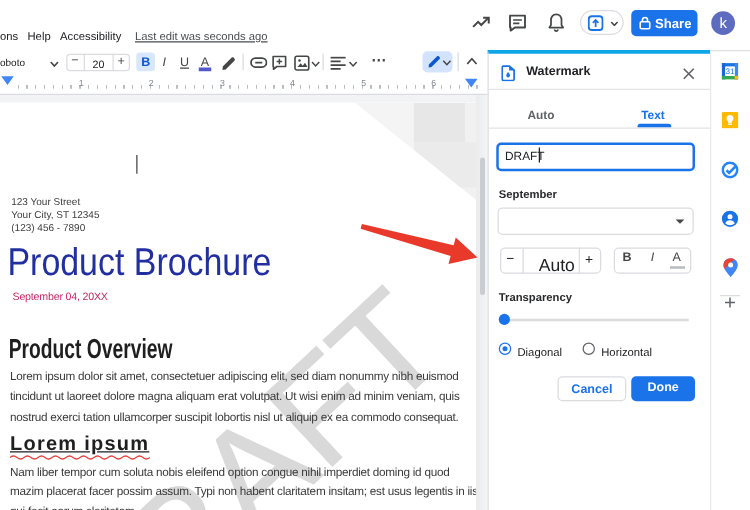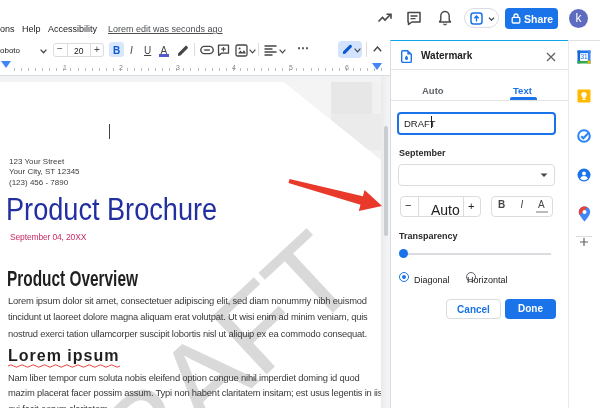--- a/index.html
+++ b/index.html
@@ -21,34 +21,34 @@
   
   #ruler { left:0; top:61px; width:390px; height:15px; background:#fff; }
   .rnum { position:absolute; top:3px; font-size:7px; color:#80868b; }
 
   
   #canvas { left:0; top:76px; width:390px; height:332px; background:#f1f3f4; }
   #page { position:absolute; left:0; top:6px; width:381px; height:326px; background:#fff; overflow:hidden; }
 
   
   #panel { left:390px; top:40px; width:178px; height:368px; background:#fff;
-    border-left:1px solid #dadce0; border-top:1px solid #0ea5e9; }
+    border-left:1px solid #dadce0; border-top:3px solid #0ea5e9; }
   
   #strip { left:568px; top:40px; width:32px; height:368px; background:#fff;
     border-left:1px solid #e8eaed; border-top:1px solid #e0e0e0; }
 </style>
 </head>
 <body>
 <div id="stage">
 
   <div id="menubar" class="abs">
     <span class="abs menu" style="left:0px;">ons</span>
     <span class="abs menu" style="left:22px;">Help</span>
     <span class="abs menu" style="left:48px;">Accessibility</span>
-    <span class="abs" id="lastedit">Lorem edit was seconds ago</span>
+    <span class="abs" id="lastedit">Last edit was seconds ago</span>
 
     <svg class="abs" style="left:377px; top:11px;" width="16" height="15" viewBox="0 0 16 15">
       <path d="M1.5 10.5 L5.5 6.5 L8 9 L13.5 3.5" stroke="#444746" stroke-width="1.6" fill="none"></path>
       <path d="M9.5 3.2 H14 V7.7" stroke="#444746" stroke-width="1.6" fill="none"></path>
     </svg>
 
     <svg class="abs" style="left:406px; top:11px;" width="16" height="15" viewBox="0 0 16 15">
       <path d="M2 1.5 H14 V11 H6 L2.5 13.5 V11 H2 Z" stroke="#444746" stroke-width="1.5" fill="none" stroke-linejoin="round"></path>
       <path d="M4.5 5 H11.5 M4.5 7.7 H9.5" stroke="#444746" stroke-width="1.3"></path>
     </svg>
@@ -175,21 +175,21 @@
       </svg>
 
       <div class="abs" style="left:-5px; top:254px; width:400px; height:100px; line-height:100px; transform:rotate(-43deg); font-size:115px; font-weight:normal; color:#d9d9d9; -webkit-text-stroke:0.6px #d9d9d9; letter-spacing:0px; text-align:center;">DRAFT</div>
 
       <div class="abs" style="left:108.5px; top:42px; width:1.5px; height:15px; background:#444;"></div>
       <div class="abs" style="left:9px; top:65px; font-size:8px; line-height:10.3px; color:#3c3c3c;margin-top:10px;">123 Your Street<br>Your City, ST 12345<br>(123) 456 - 7890</div>
       <div class="abs" style="left:6px; top:109.5px; font-size:31px; color:#222fa0; transform:scaleX(0.875); transform-origin:0 0;">Product Brochure</div>
       <div class="abs" style="left:10px; top:149.5px; font-size:8.5px; letter-spacing:-0.15px; color:#c92a64;">September 04, 20XX</div>
       <div class="abs" style="left:7px; top:184px; font-size:22px; font-weight:bold; color:#1f1f1f; transform:scaleX(0.70); transform-origin:0 0;">Product Overview</div>
       <div class="abs" style="left:8px; top:210.5px; font-size:9.4px; letter-spacing:-0.2px; line-height:16.8px; color:#3a3a3a; width:420px;">Lorem ipsum dolor sit amet, consectetuer adipiscing elit, sed diam nonummy nibh euismod<br>tincidunt ut laoreet dolore magna aliquam erat volutpat. Ut wisi enim ad minim veniam, quis<br>nostrud exerci tation ullamcorper suscipit lobortis nisl ut aliquip ex ea commodo consequat.</div>
-      <div class="abs" style="left:8px; top:264.5px; font-size:16px; font-weight:bold; color:#1f1f1f; letter-spacing:1px;">Lorem ipsum</div>
+      <div class="abs" style="left:8px; top:264.5px; font-size:16px; font-weight:bold; color:#1f1f1f; text-decoration:underline; letter-spacing:1px;">Lorem ipsum</div>
       <svg class="abs" style="left:8px; top:282px;" width="112" height="4" viewBox="0 0 112 4">
           <path d="M0 2 q2.8 -2.4 5.6 0 t5.6 0 t5.6 0 t5.6 0 t5.6 0 t5.6 0 t5.6 0 t5.6 0 t5.6 0 t5.6 0 t5.6 0 t5.6 0 t5.6 0 t5.6 0 t5.6 0 t5.6 0 t5.6 0 t5.6 0 t5.6 0 t5.6 0" stroke="#e8433c" stroke-width="1" fill="none"></path>
         </svg>
       <div class="abs" style="left:8px; top:287.5px; font-size:9.4px; letter-spacing:-0.2px; line-height:15.7px; color:#3a3a3a; width:420px;">Nam liber tempor cum soluta nobis eleifend option congue nihil imperdiet doming id quod<br>mazim placerat facer possim assum. Typi non habent claritatem insitam; est usus legentis in iis<br>qui facit eorum claritatem.</div>
     </div>
 
     <div class="abs" style="left:381px; top:0; width:9px; height:332px; background:linear-gradient(to right,#e9ebed,#f4f5f6);"></div>
     <div class="abs" style="left:384px; top:50px; width:3.5px; height:110px; background:#c9ccd0; border-radius:2px;"></div>
   </div>
 
@@ -240,21 +240,21 @@
     <div class="abs" style="left:145px; top:169.5px; width:12px; height:2.5px; background:#b8bcc0;"></div>
 
     <span class="abs" style="left:8px; top:190px; font-size:9px; font-weight:bold; color:#28292b;">Transparency</span>
     <div class="abs" style="left:12px; top:212px; width:148px; height:2px; background:#dadce0;"></div>
     <div class="abs" style="left:8px; top:208px; width:9px; height:9px; border-radius:50%; background:#1a73e8;"></div>
 
     <div class="abs" style="left:8px; top:231px; width:10px; height:10px; border-radius:50%; border:1.5px solid #1a73e8;"></div>
     <div class="abs" style="left:11px; top:234px; width:4px; height:4px; border-radius:50%; background:#1a73e8;"></div>
     <span class="abs" style="left:23px; top:233.5px; font-size:9px; color:#202124;">Diagonal</span>
     <div class="abs" style="left:75px; top:231px; width:10px; height:10px; border-radius:50%; border:1.5px solid #5f6368;"></div>
-    <span class="abs" style="left:76px; top:233.5px; font-size:9px; color:#202124;">Horizontal</span>
+    <span class="abs" style="left:90px; top:233.5px; font-size:9px; color:#202124;">Horizontal</span>
 
     <div class="abs" style="left:114px; top:258px; width:51px; height:20px; border-radius:4px; background:#1a73e8; text-align:center; line-height:20px; font-size:10px; font-weight:bold; color:#fff;">Done</div>
     <div class="abs" style="left:55px; top:258px; width:55px; height:20px; border:1px solid #dadce0; border-radius:4px; background:#fff; text-align:center; line-height:20px; font-size:10px; font-weight:bold; color:#1a73e8;">Cancel</div>
   </div>
 
   <div id="strip" class="abs">
 
     <svg class="abs" style="left:8px; top:9px;" width="14" height="14" viewBox="0 0 14 14">
       <rect x="0.5" y="0.5" width="13" height="13" fill="#fff"></rect>
       <rect x="0.5" y="0.5" width="13" height="2.8" fill="#1a73e8"></rect>

